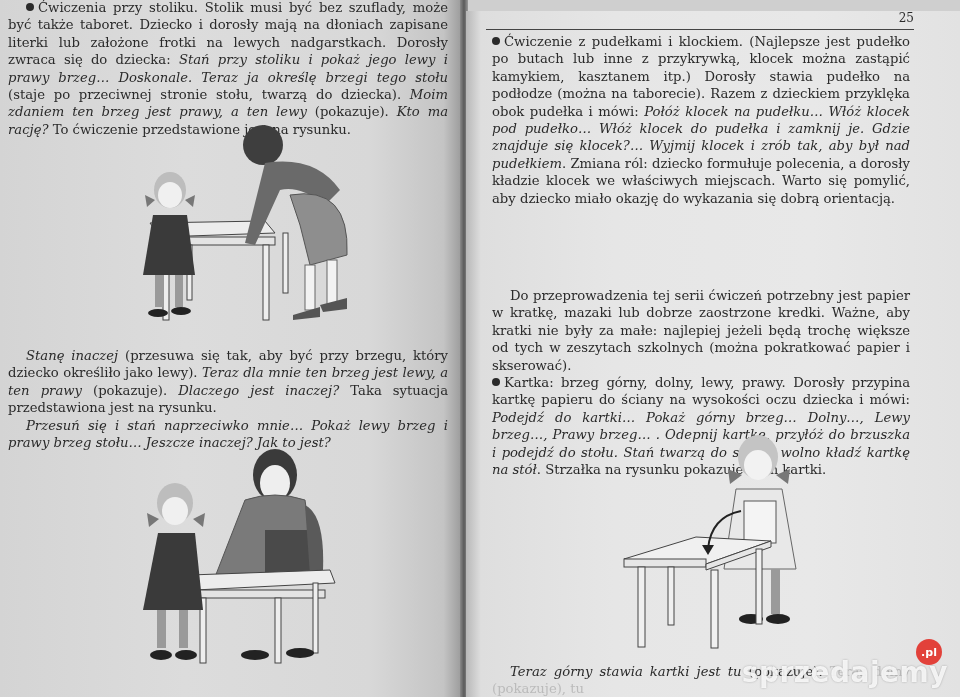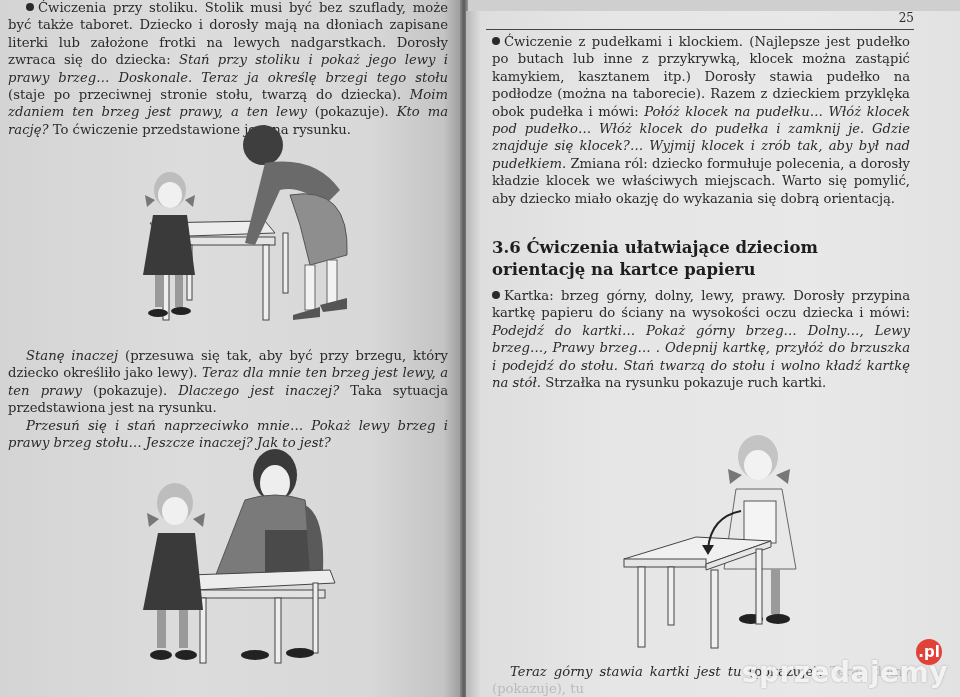--- a/index.html
+++ b/index.html
@@ -31,21 +31,21 @@
   .left-col { left: 8px; width: 440px; }
   .right-col { left: 26px; width: 418px; }
 
   .pagehead { position: absolute; top: 0; left: 20px; width: 428px; height: 18px; border-bottom: 1px solid #444; }
   .pagenum { position: absolute; right: 0; top: 0; font-size: 12px; }
 
   .section-title { position: absolute; left: 26px; top: 226px; width: 420px; font-size: 16.5px; line-height: 22px; font-weight: bold; color: #1e1e1e; }
 
   .illus { position: absolute; }
   .watermark { position: absolute; right: 12px; bottom: 8px; font-family: "DejaVu Sans", sans-serif; font-size: 28px; font-weight: bold; color: rgba(255,255,255,0.85); text-shadow: 0 0 2px rgba(120,120,120,0.6); letter-spacing: 0.5px; }
-  .wm-badge { position: absolute; right: 18px; bottom: 32px; width: 26px; height: 26px; border-radius: 50%; background: #e2413a; color: #fff; font-family: "DejaVu Sans", sans-serif; font-size: 15px; font-weight: bold; display: flex; align-items: center; justify-content: center; }
+  .wm-badge { position: absolute; right: 18px; bottom: 32px; width: 26px; height: 26px; border-radius: 50%; background: #e2413a; color: #fff; font-family: "DejaVu Sans", sans-serif; font-size: 11px; font-weight: bold; display: flex; align-items: center; justify-content: center; }
 </style>
 </head>
 <body>
 
 <div class="page page-left">
   <div class="txt left-col" style="top:-1px;">
     <p class="indent"><span class="bullet"></span><b>Ćwiczenia przy stoliku</b><span>. Stolik musi być bez szuflady, może być także taboret. Dziecko i dorosły mają na dłoniach zapisane literki lub założone frotki na lewych nadgarstkach. Dorosły zwraca się do dziecka: </span><i>Stań przy stoliku i pokaż jego lewy i prawy brzeg… Doskonale. Teraz ja określę brzegi tego stołu</i><span> (staje po przeciwnej stronie stołu, twarzą do dziecka). </span><i>Moim zdaniem ten brzeg jest prawy, a ten lewy</i><span> (pokazuje). </span><i>Kto ma rację?</i><span> To ćwiczenie przedstawione jest na rysunku.</span></p>
   </div>
 
   <svg class="illus" style="left:115px; top:115px;" width="260" height="215" viewBox="0 0 260 215">
@@ -117,23 +117,23 @@
 
 <div class="page page-right">
   <div class="pagehead">
     <span class="pagenum">25</span>
   </div>
 
   <div class="txt right-col" style="top:22px;">
     <p><span class="bullet"></span><b>Ćwiczenie z pudełkami i klockiem</b><span>. (Najlepsze jest pudełko po butach lub inne z przykrywką, klocek można zastąpić kamykiem, kasztanem itp.) Dorosły stawia pudełko na podłodze (można na taborecie). Razem z dzieckiem przyklęka obok pudełka i mówi: </span><i>Połóż klocek </i><b class="it">na</b><i> pudełku… Włóż klocek </i><b class="it">pod</b><i> pudełko… Włóż klocek </i><b class="it">do</b><i> pudełka i zamknij je. Gdzie znajduje się klocek?… Wyjmij klocek i zrób tak, aby był </i><b class="it">nad</b><i> pudełkiem</i><span>. Zmiana ról: dziecko formułuje polecenia, a dorosły kładzie klocek we właściwych miejscach. Warto się pomylić, aby dziecko miało okazję do wykazania się dobrą orientacją.</span></p>
   </div>
 
-  <div class="section-title">3.6 Ćwiczenia ułatwiające dzieciom orientację na kartce papieru</div>
 
   <div class="txt right-col" style="top:276px;">
+    <p class="indent">Do przeprowadzenia tej serii ćwiczeń potrzebny jest papier w kratkę, mazaki lub dobrze zaostrzone kredki. Ważne, aby kratki nie były za małe: najlepiej jeżeli będą trochę większe od tych w zeszytach szkolnych (można pokratkować papier i skserować).</p>
     <p><span class="bullet"></span><b>Kartka: brzeg górny, dolny, lewy, prawy</b><span>. Dorosły przypina kartkę papieru do ściany na wysokości oczu dziecka i mówi: </span><i>Podejdź do kartki… Pokaż górny brzeg… Dolny…, Lewy brzeg…, Prawy brzeg… . Odepnij kartkę, przyłóż do brzuszka i podejdź do stołu. Stań twarzą do stołu i wolno kładź kartkę na stół</i><span>. Strzałka na rysunku pokazuje ruch kartki.</span></p>
   </div>
 
   <svg class="illus" style="left:140px; top:418px;" width="200" height="225" viewBox="0 0 200 225">
 
     <ellipse cx="152" cy="28" rx="20" ry="22" fill="#c4c4c4"></ellipse>
     <ellipse cx="152" cy="36" rx="14" ry="15" fill="#f2f2f2"></ellipse>
     <path d="M122 40 L136 46 L124 55 Z" fill="#777"></path>
     <path d="M184 40 L170 46 L182 55 Z" fill="#777"></path>
     <path d="M130 60 L176 60 L190 140 L118 140 Z" fill="#e8e8e8" stroke="#666"></path>

